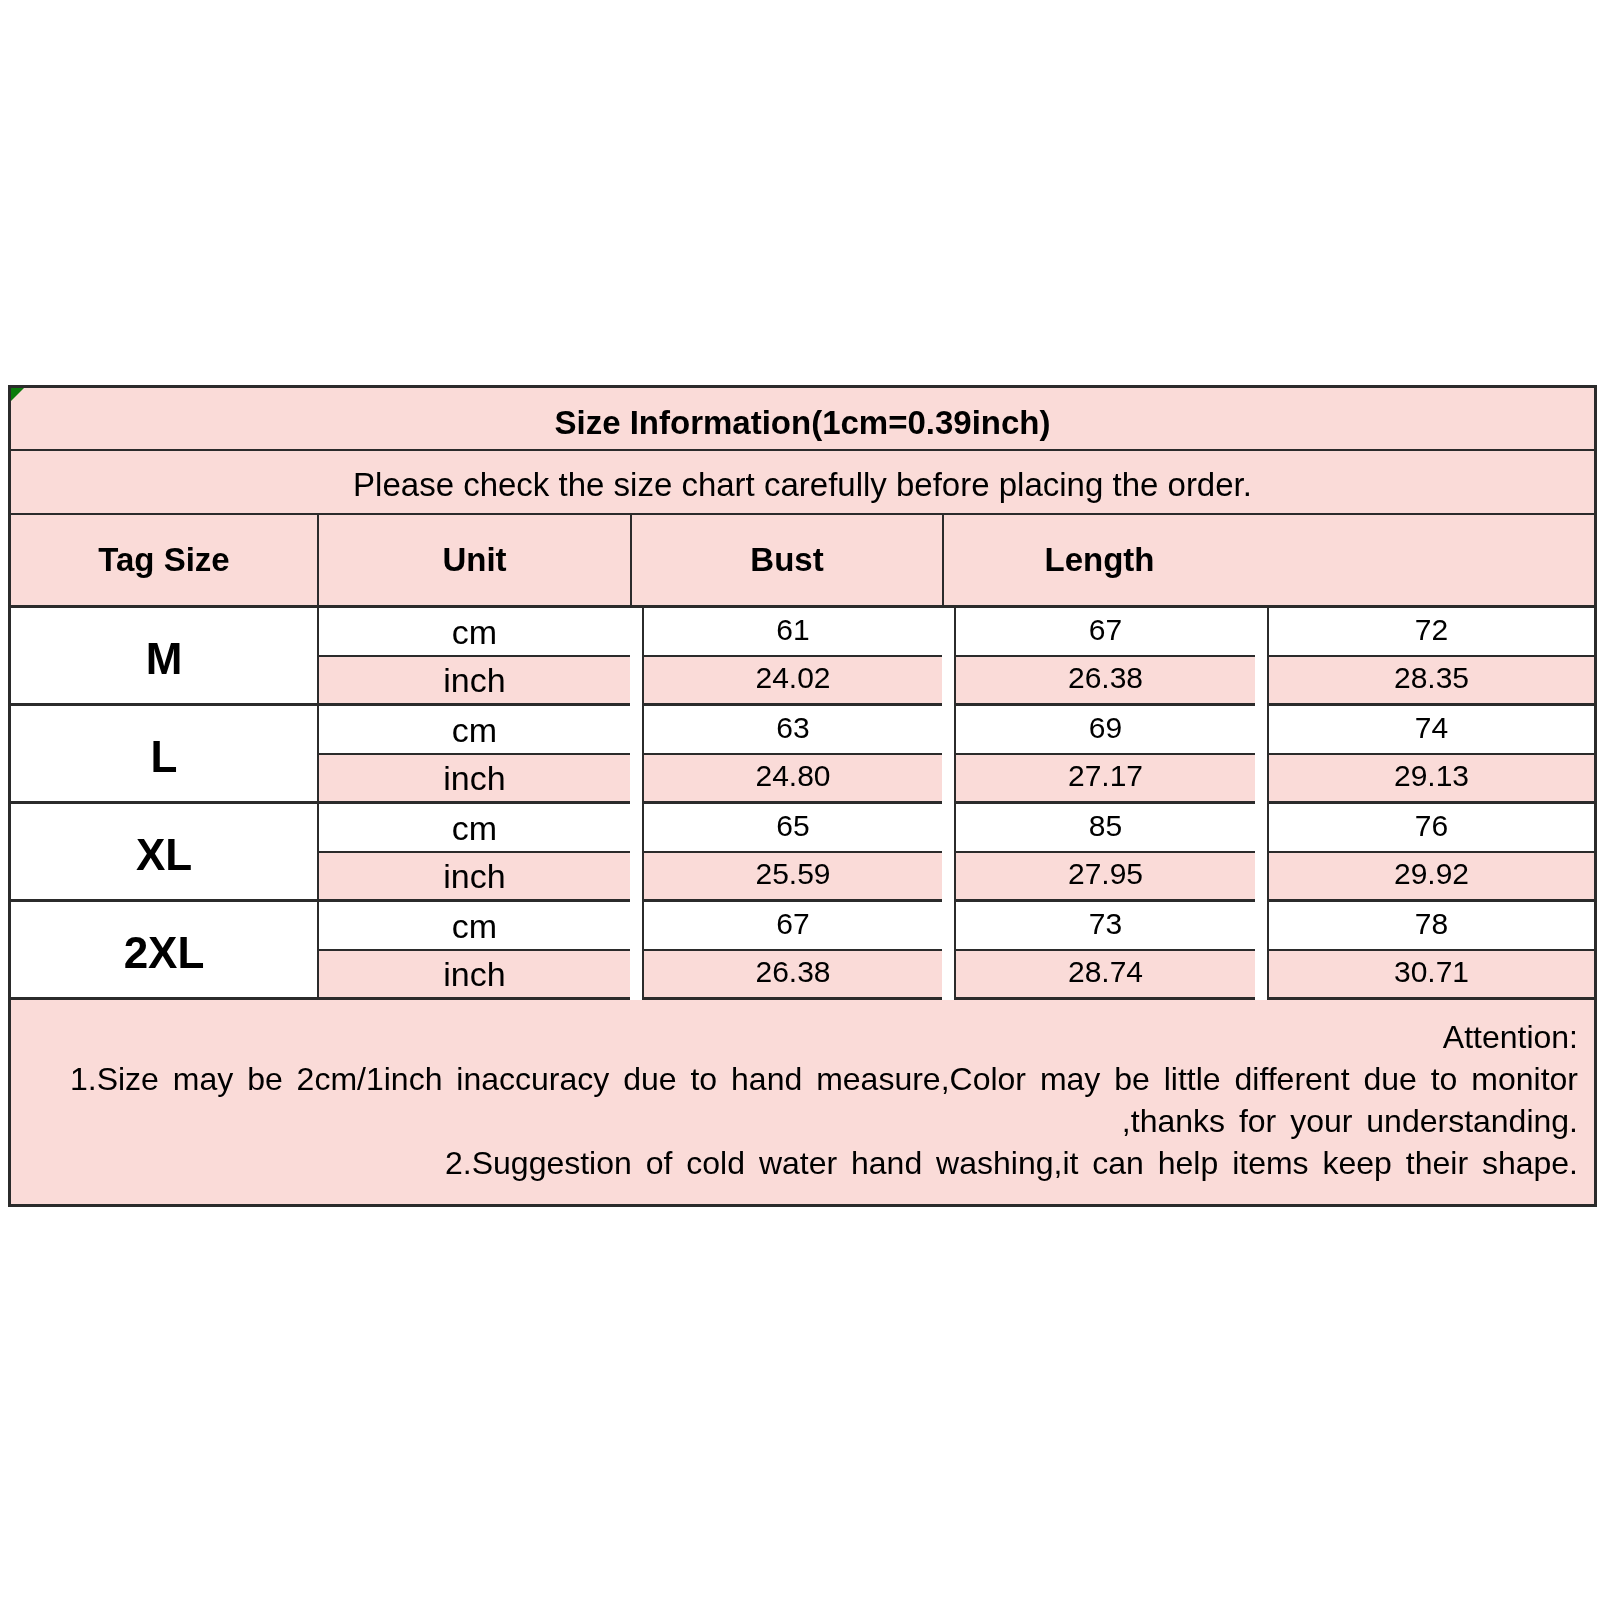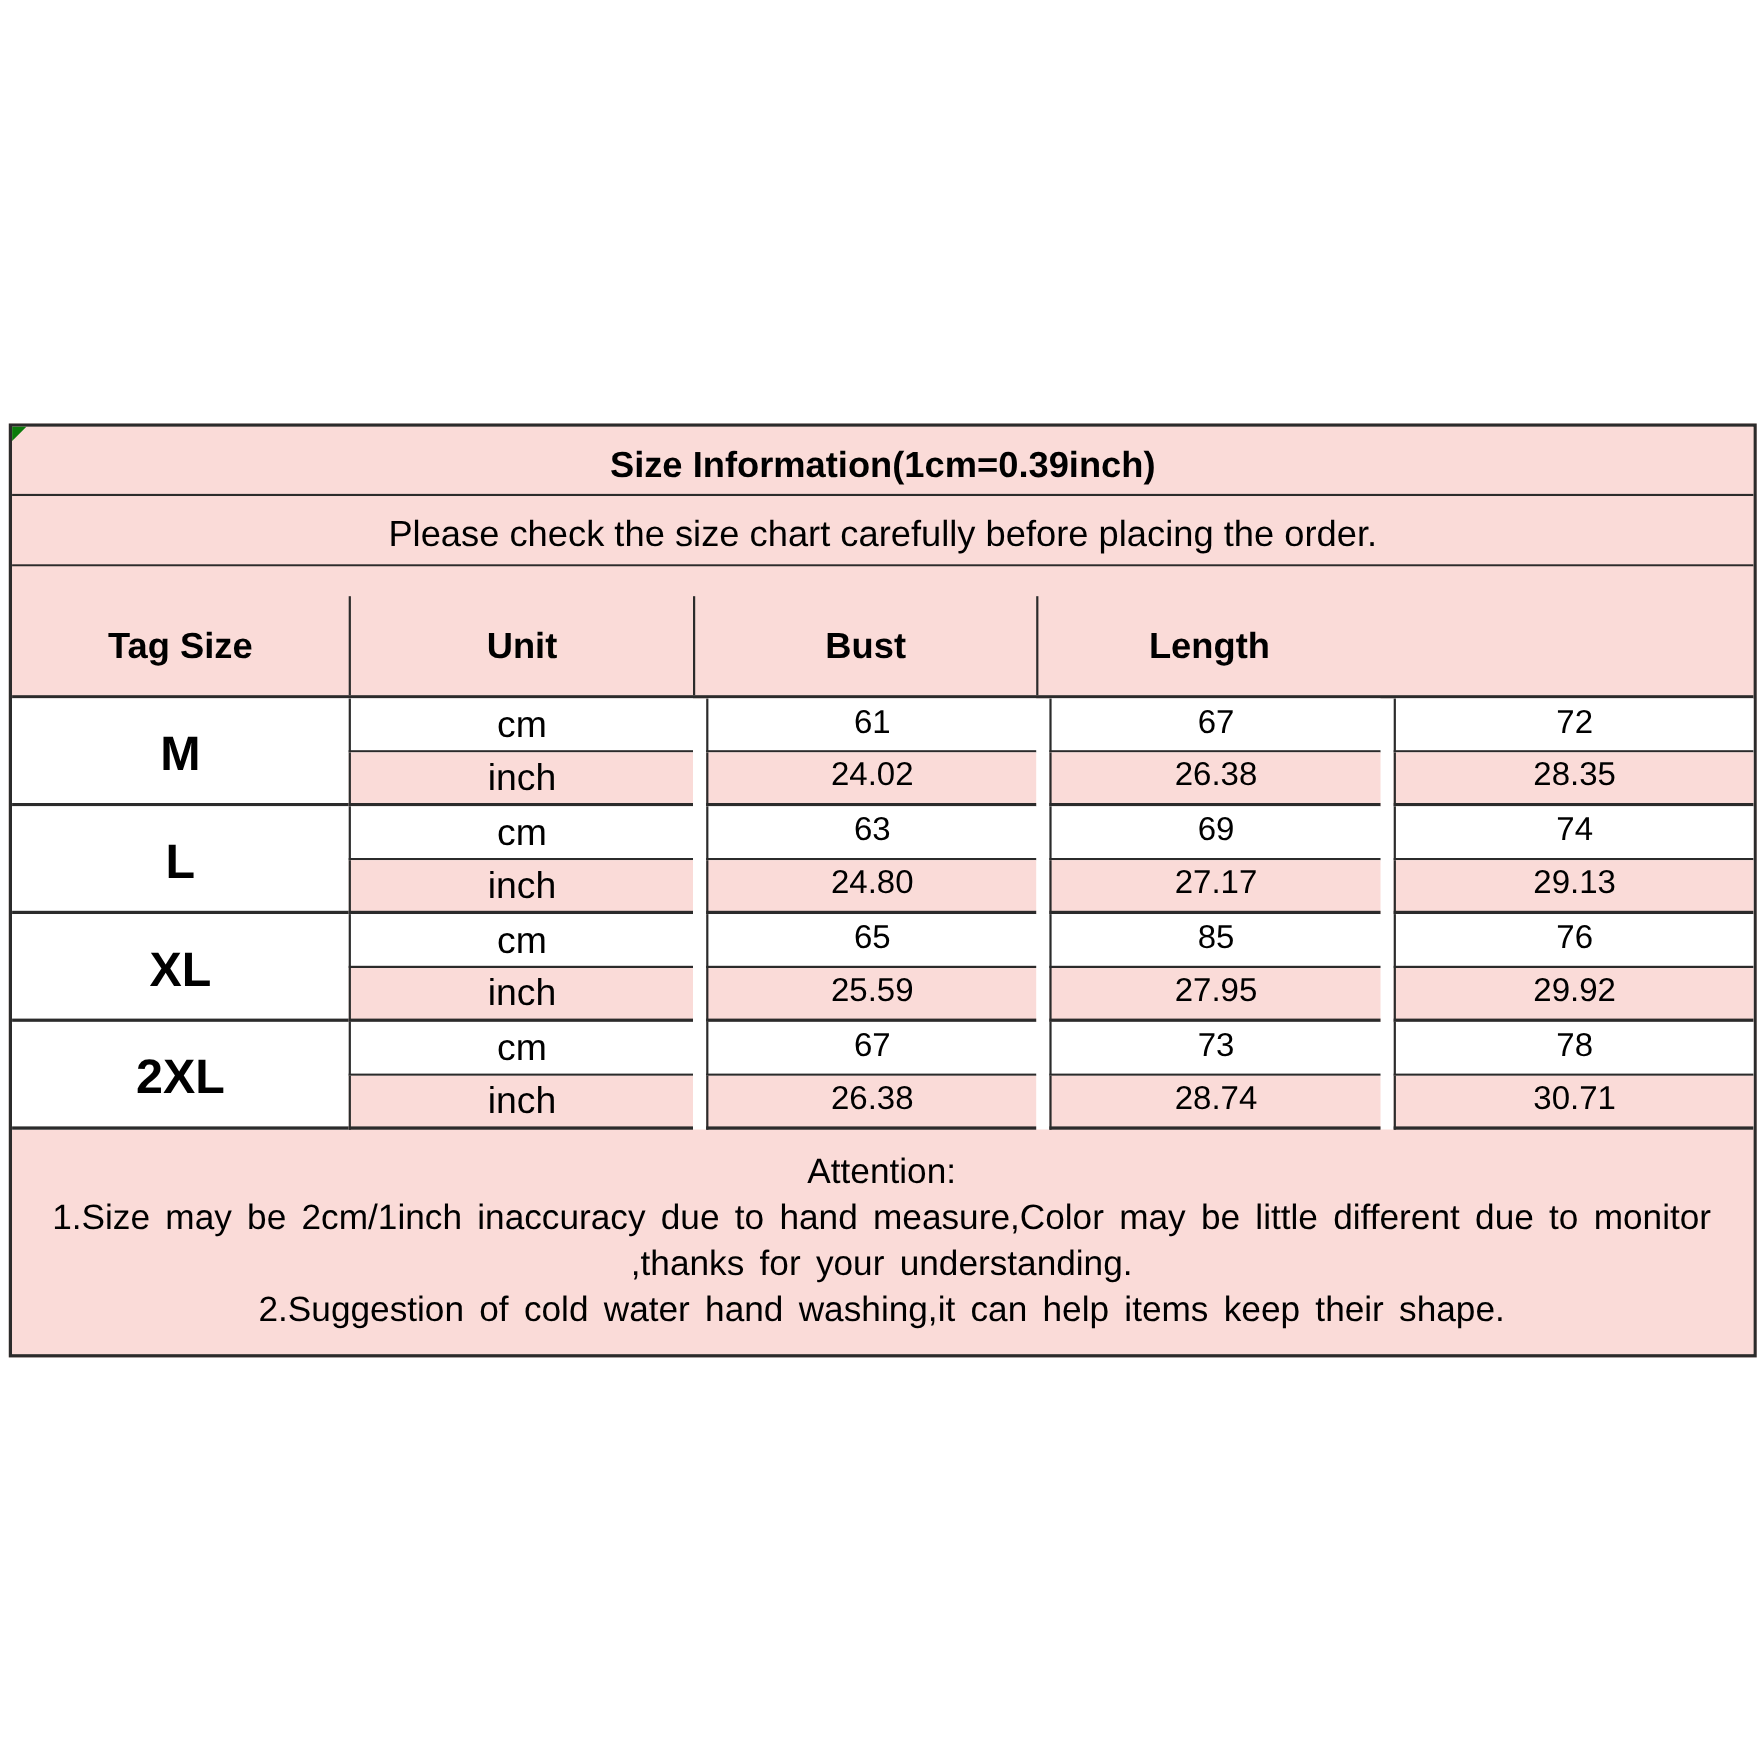--- a/index.html
+++ b/index.html
@@ -62,21 +62,20 @@
     background: #fadbd8;
   }
   .header-row .cell {
     height: 90px;
     display: flex;
     justify-content: center;
     align-items: center;
     font-size: 33px;
     font-weight: bold;
     box-sizing: border-box;
-    margin-top: 27px;
   }
   .data-grid { grid-auto-rows: 49px; background: #ffffff; }
   .cell { box-sizing: border-box; }
   .bl { border-left: 2px solid #2b2b2b; }
   .data-grid .cell {
     display: flex;
     justify-content: center;
     align-items: flex-end;
     overflow: hidden;
   }
@@ -94,21 +93,21 @@
   .row-white { background: #ffffff; border-bottom: 2px solid #2b2b2b; }
   .row-pink  { background: #fadbd8; border-bottom: 3px solid #2b2b2b; }
   .attention {
     background: #fadbd8;
     height: 204px;
     box-sizing: border-box;
     padding: 16px 16px 0 14px;
     font-size: 32px;
     line-height: 42px;
     word-spacing: 5px;
-    text-align: center;
+    text-align: right;
   }
 </style>
 </head>
 <body>
 
 <div class="page">
   <div class="size-table">
     <div class="corner-marker"></div>
 
     <div class="title-row">

